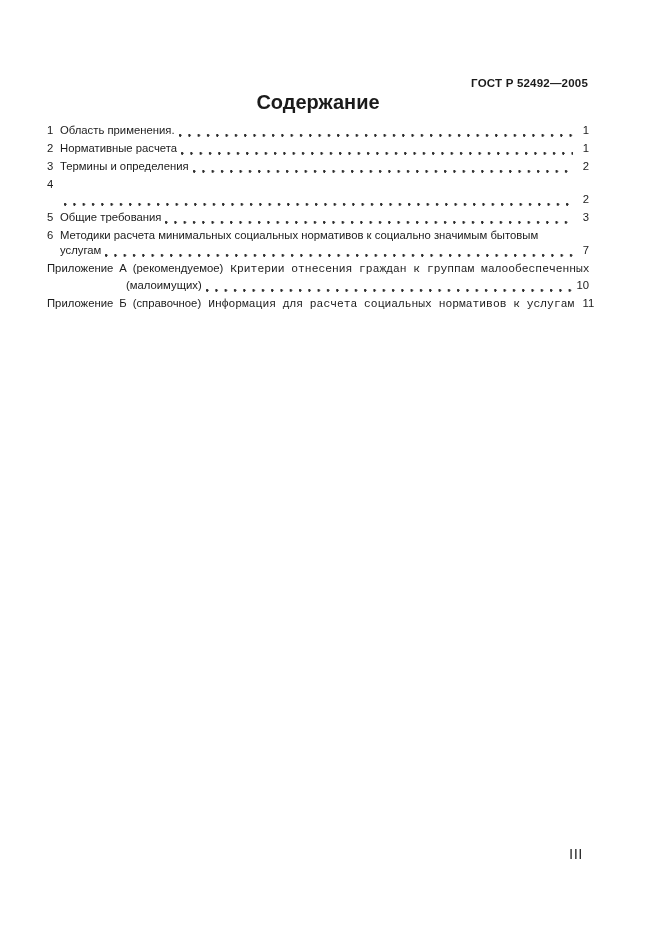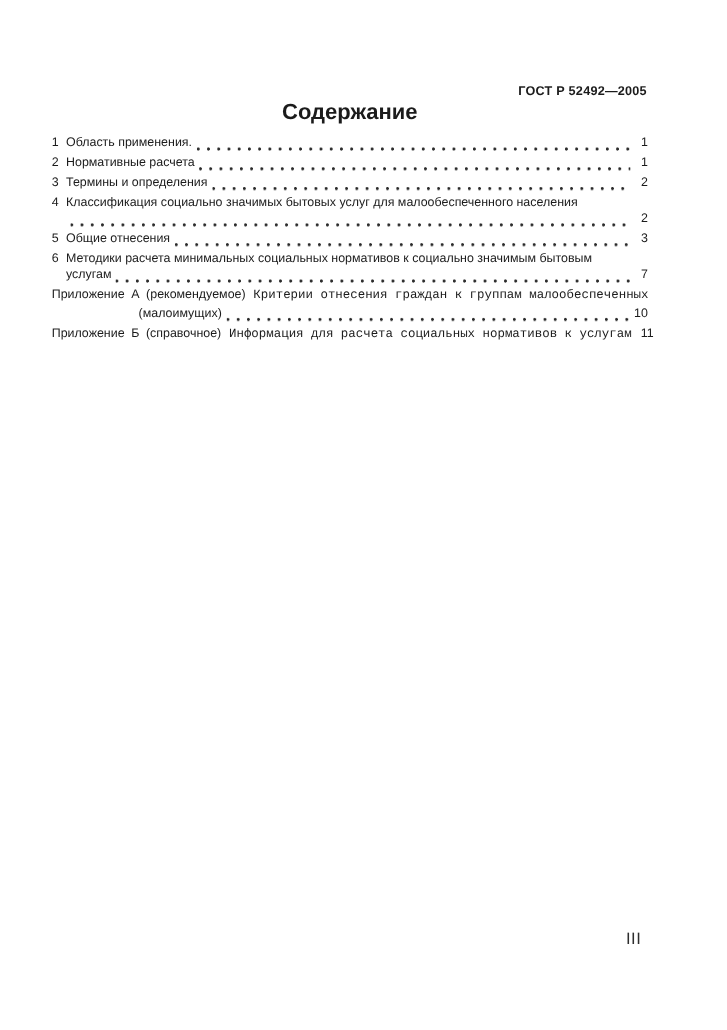--- a/index.html
+++ b/index.html
@@ -90,32 +90,31 @@
 
     <div class="toc-row">
       <span class="num">3</span>
       <span class="text">Термины и определения</span>
       <span class="leader"></span>
       <span class="pg">2</span>
     </div>
 
     <div class="toc-row no-lead">
       <span class="num">4</span>
-      <span class="text">Классификация социально значимых бытовых услуг для малообеспеченного населения</span>
 
     </div>
 
     <div class="toc-row cont">
       <span class="leader"></span>
       <span class="pg">2</span>
     </div>
 
     <div class="toc-row">
       <span class="num">5</span>
-      <span class="text">Общие отнесения</span>
+      <span class="text">Общие требования</span>
       <span class="leader"></span>
       <span class="pg">3</span>
     </div>
 
     <div class="toc-row no-lead">
       <span class="num">6</span>
       <span class="text">Методики расчета минимальных социальных нормативов к социально значимым бытовым</span>
 
     </div>
 

